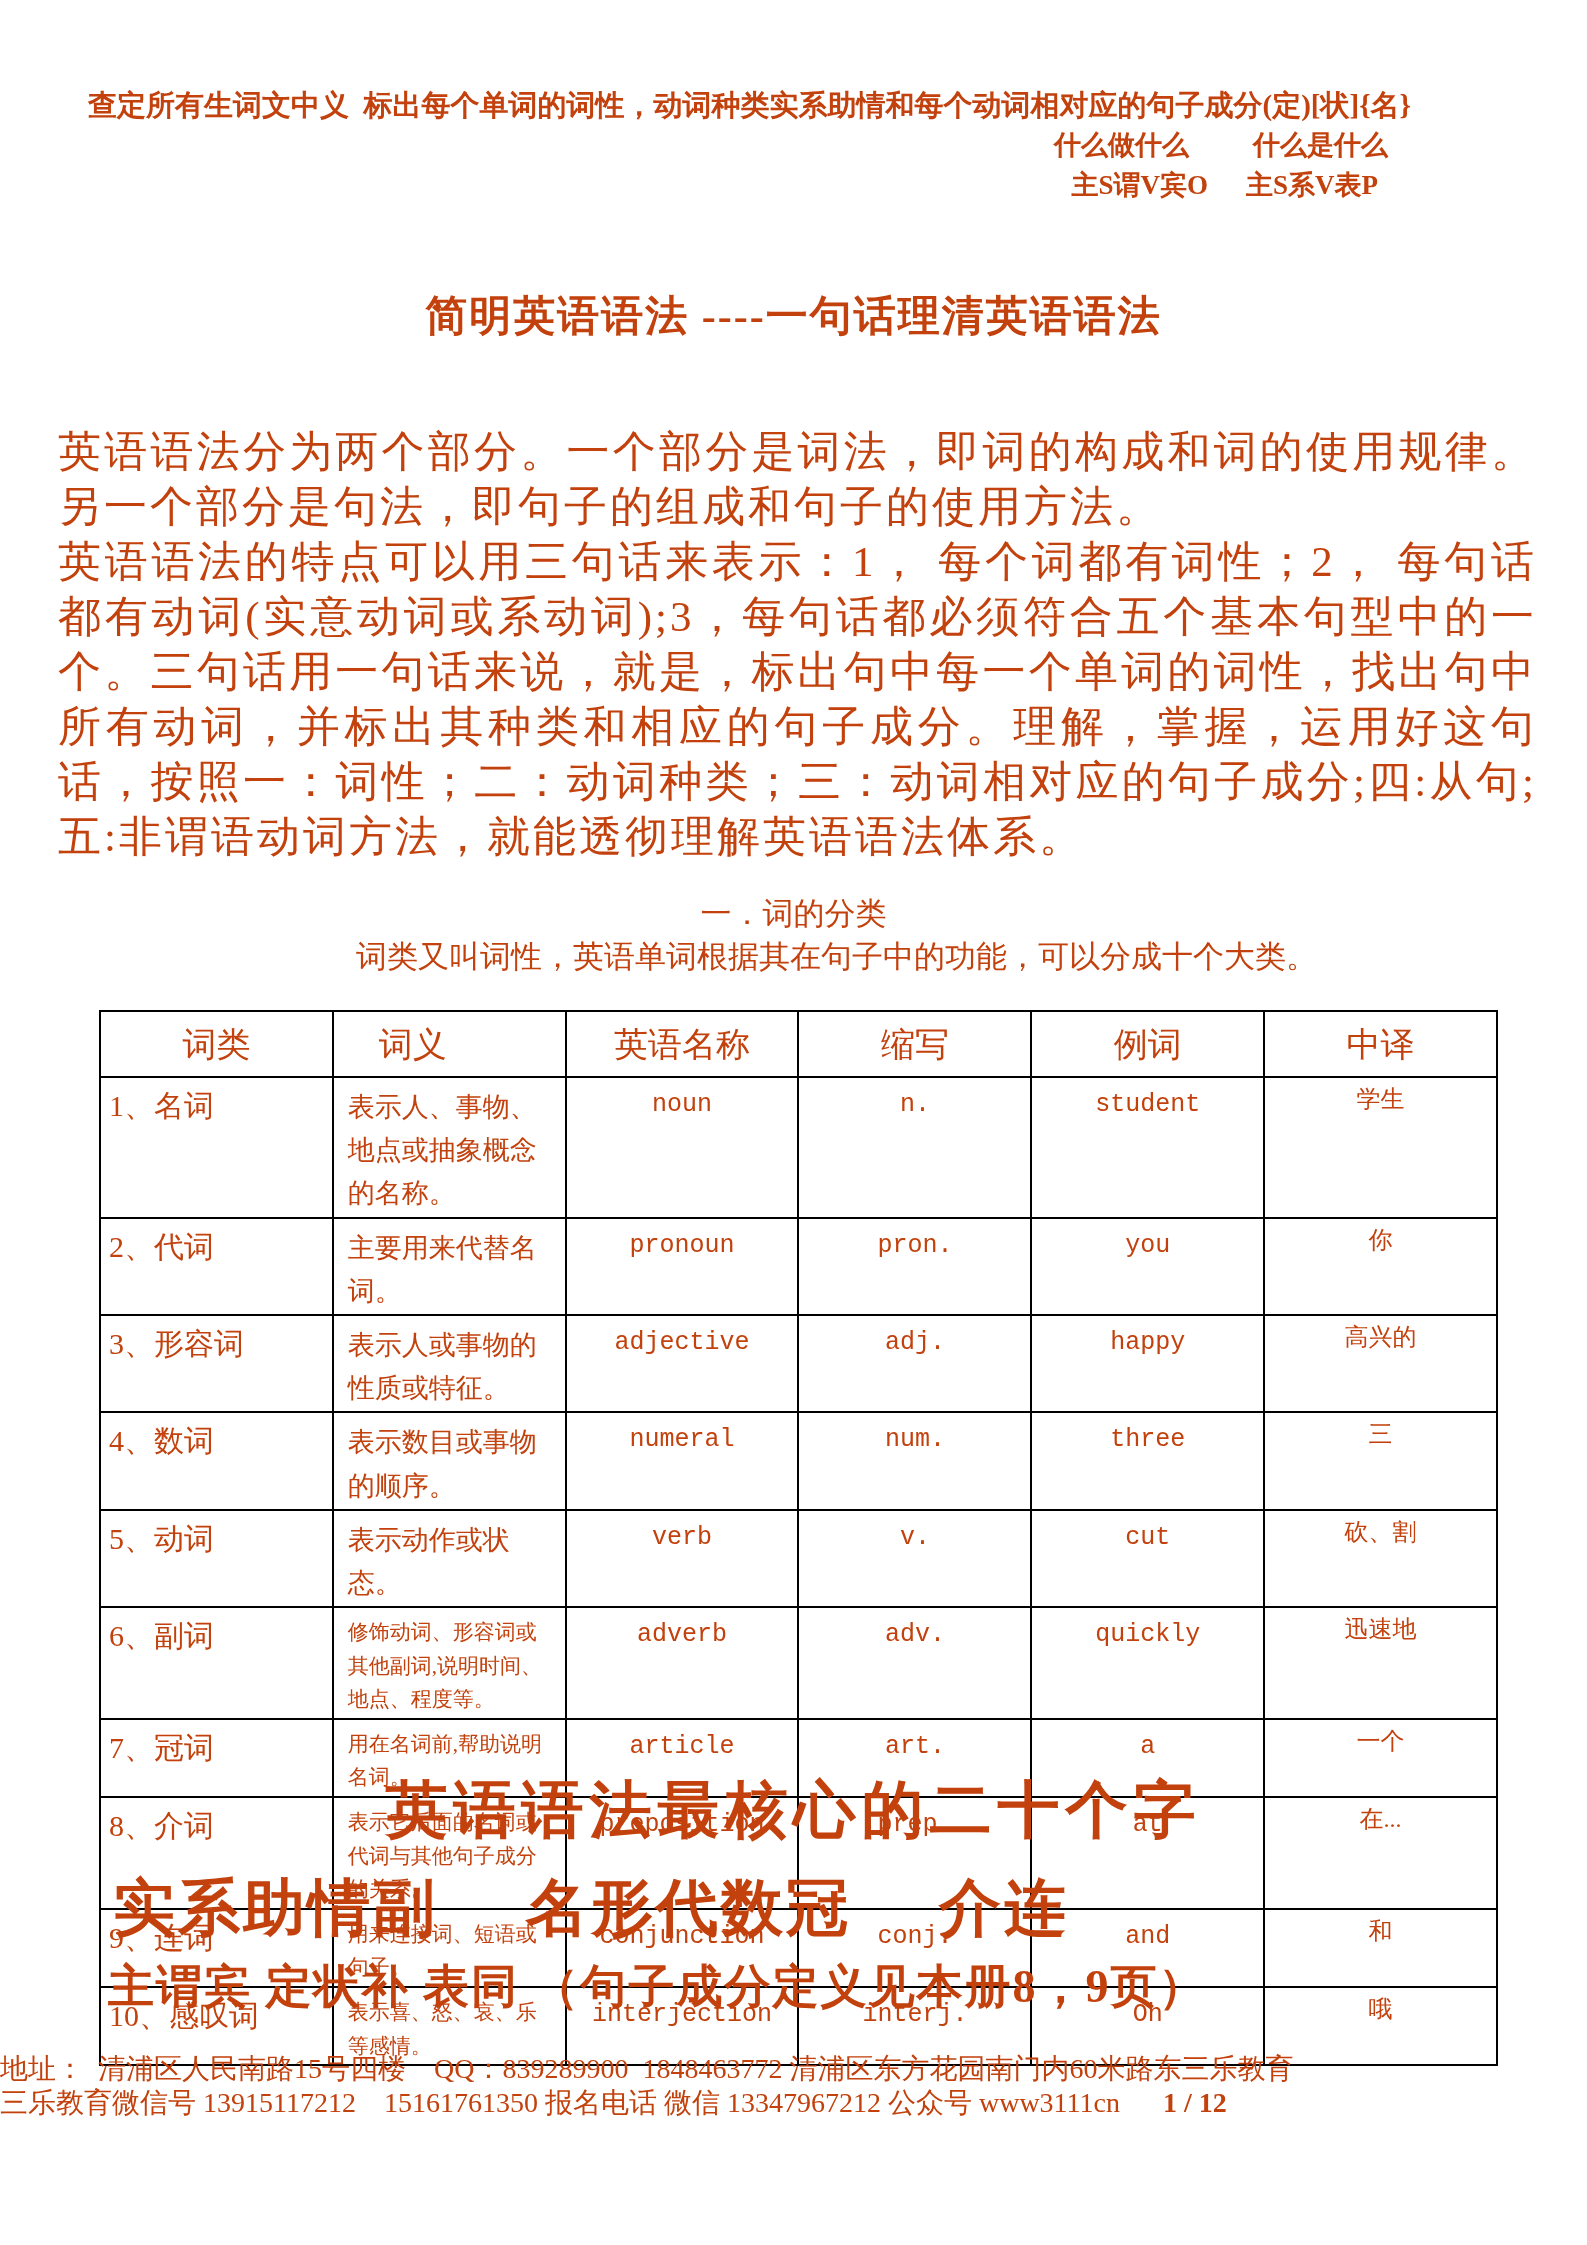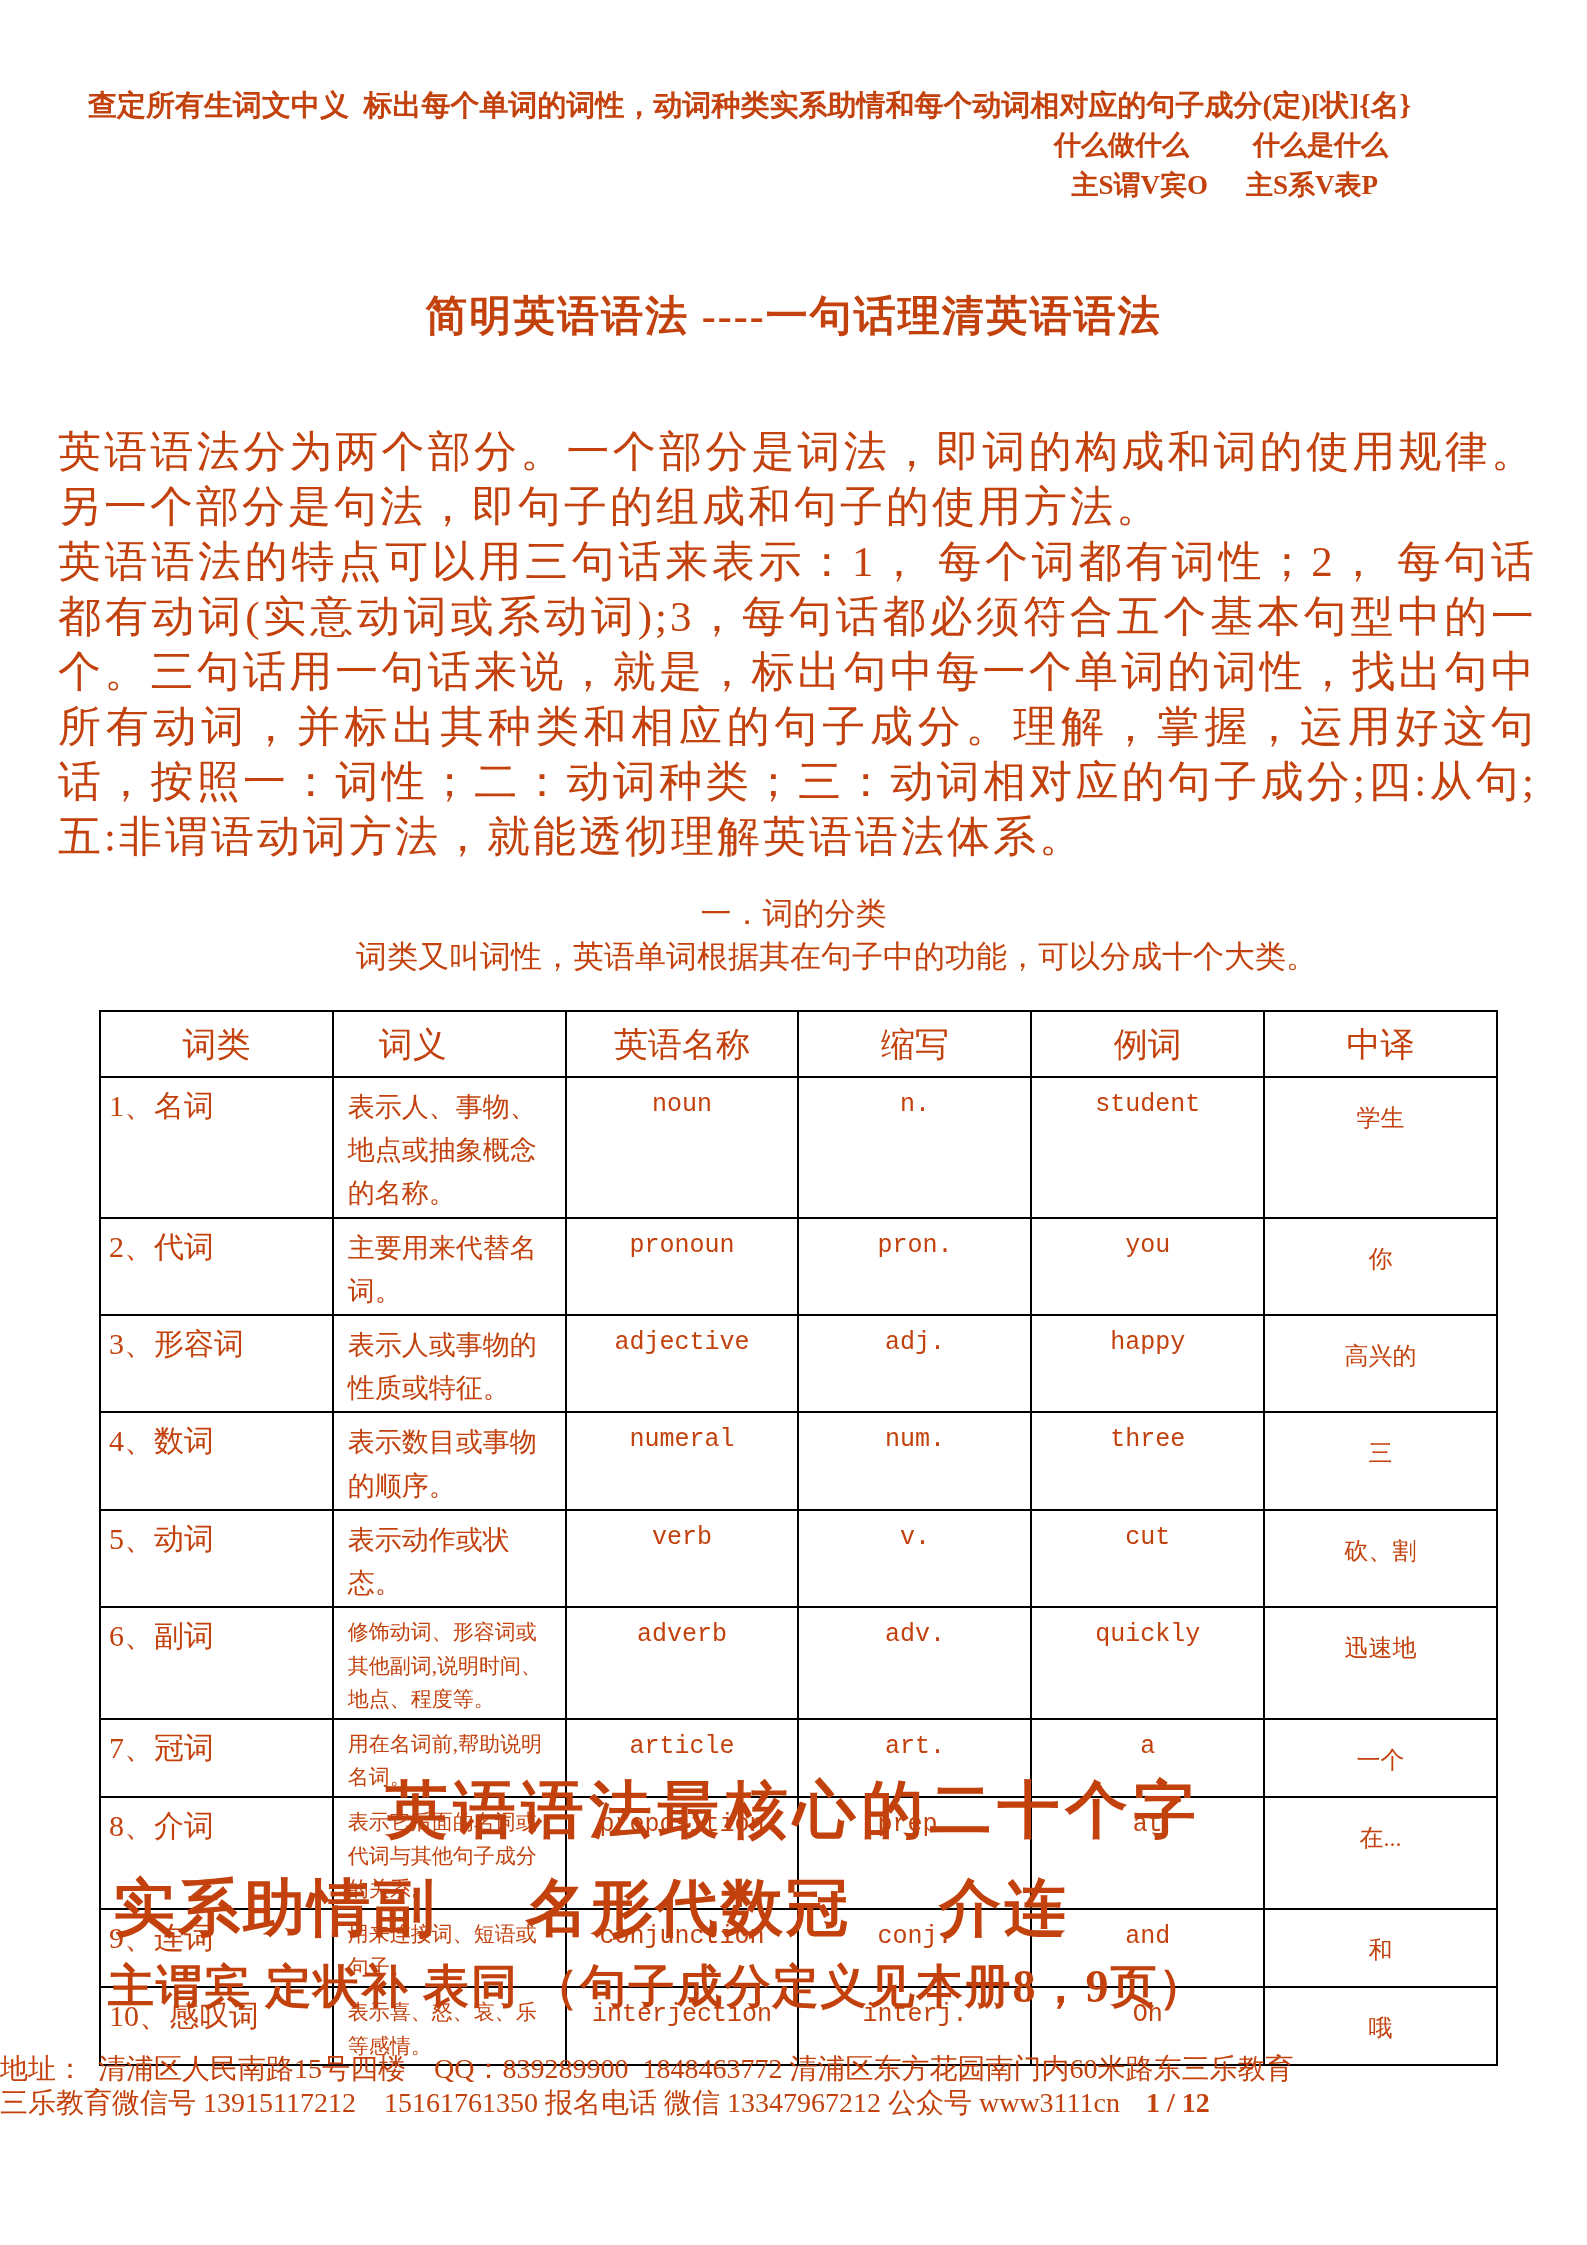--- a/index.html
+++ b/index.html
@@ -57,41 +57,41 @@
   th { font-weight:normal; font-size:34px; padding-top:10px; text-align:center; }
   th.c1 { text-align:left; padding-left:45px; }
   td { padding-top:8px; }
   td.c0 { font-size:30px; text-align:left; padding-left:8px; }
   td.c1 { font-size:27px; text-align:left; padding-left:14px; padding-right:8px; line-height:1.6; }
   td.c1.small { font-size:21px; }
   td.c2, td.c3, td.c4 {
     font-family:"Liberation Mono","DejaVu Sans Mono",monospace;
     font-size:25px; text-align:center; padding-top:12px;
   }
-  td.c5 { font-size:24px; text-align:center; padding-top:24px; }
+  td.c5 { font-size:24px; text-align:center; padding-top:5px; }
 
   .big-title {
     position:absolute; top:1768px; left:0; width:100%;
     text-align:center; font-weight:bold; font-size:62px; letter-spacing:6px;
   }
   .core-words {
     position:absolute; top:1866px; left:113px;
     display:flex; gap:88px;
     font-weight:bold; font-size:62px; letter-spacing:3px;
   }
   .components {
     position:absolute; top:1956px; left:108px; right:40px;
     font-weight:bold; font-size:46px; letter-spacing:2px;
   }
 
   .footer {
     position:absolute; top:2052px; left:0; width:100%;
     font-size:28px; line-height:34px;
   }
-  .footer .pagenum { font-weight:bold; margin-left:26px; }
+  .footer .pagenum { font-weight:bold; margin-left:43px; }
 </style>
 </head>
 <body>
 
 <div class="page">
 
   <div class="header-block">
     <div class="pre">查定所有生词文中义  标出每个单词的词性，动词种类实系助情和每个动词相对应的句子成分(定)[状]{名}</div>
     <div class="header-line2">
       <span>什么做什么</span><span class="gap"></span><span>什么是什么</span>

